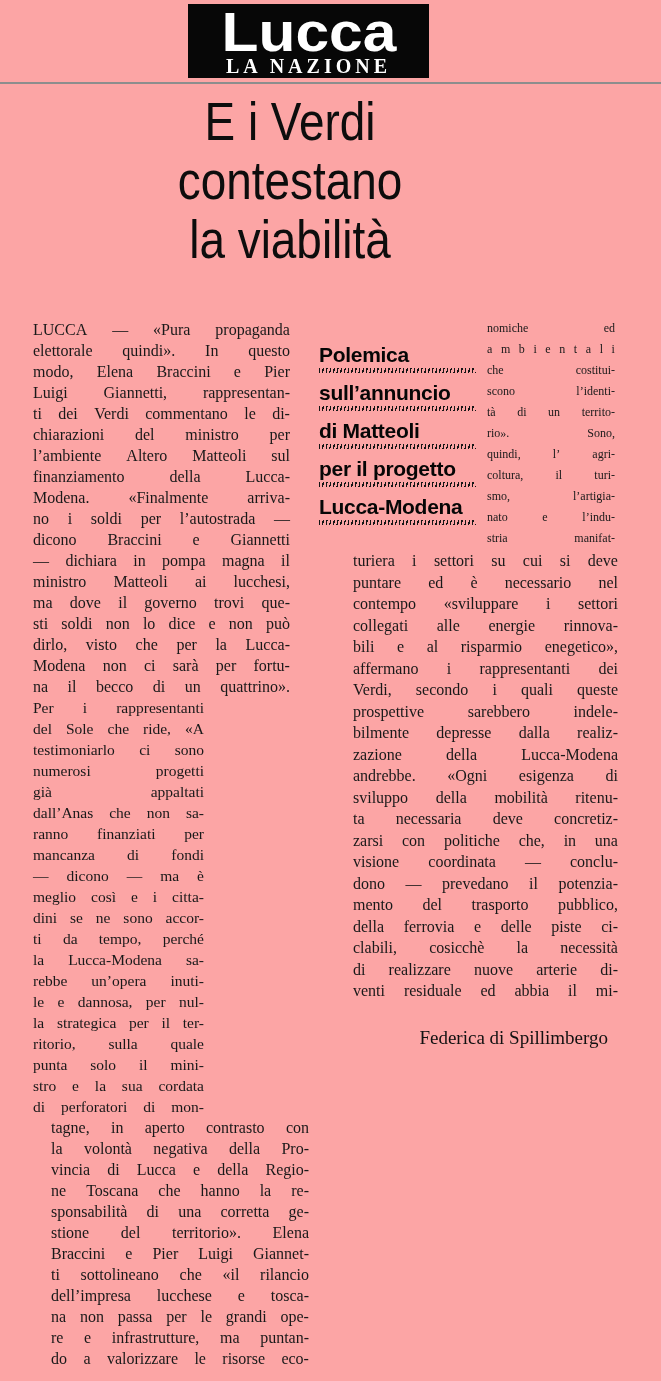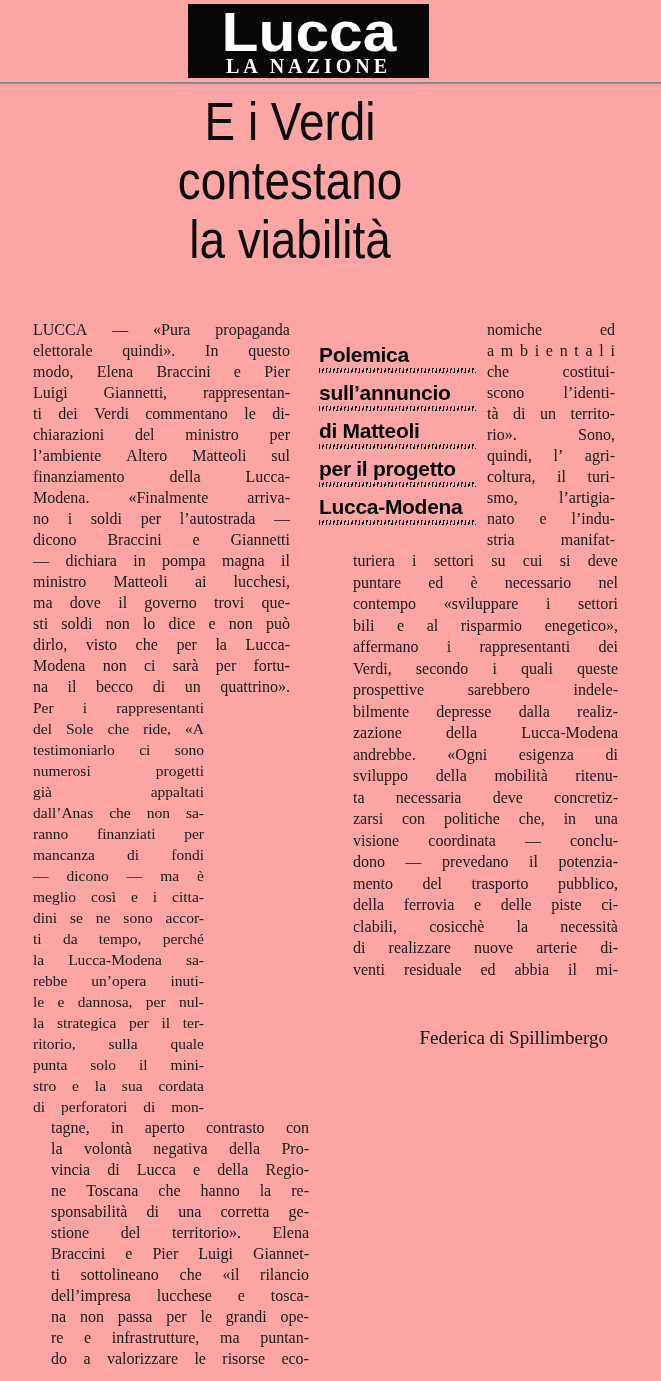--- a/index.html
+++ b/index.html
@@ -20,21 +20,21 @@
             font-family:"Liberation Sans",sans-serif;font-weight:400;font-size:54px;line-height:59px;
             color:#0d0d0d;transform:scaleX(0.85);transform-origin:50% 0;}
 
   
   .col{position:absolute;font-size:16px;}
   .col .line{display:flex;justify-content:space-between;height:21px;white-space:nowrap;}
   .col .line.plain{display:block;}
   .col-a{left:33px;top:321px;width:257px;}
   .col-b{left:33px;top:699px;width:171px;font-size:15.5px;}
   .col-c{left:51px;top:1119px;width:258px;}
-  .col-d{left:487px;top:321px;width:128px;font-size:16px;text-align:center;}
+  .col-d{left:487px;top:321px;width:128px;font-size:12px;text-align:center;}
   .col-e{left:353px;top:552px;width:265px;}
   .col-e .line{height:21.5px;gap:8px;}
 
   .byline{position:absolute;left:353px;top:1027px;width:265px;text-align:right;padding-right:10px;
           box-sizing:border-box;font-weight:normal;font-size:19px;color:#111111;}
 
   
   .pullquote{position:absolute;left:319px;top:345px;width:157px;}
   .pq-label{font-family:"Liberation Sans",sans-serif;font-weight:bold;font-size:21px;line-height:20px;
             letter-spacing:-0.3px;color:#060606;margin-bottom:3px;white-space:nowrap;}
@@ -465,20 +465,26 @@
         <span>ed</span>
         <span>è</span>
         <span>necessario</span>
         <span>nel</span>
       </div>
       <div class="line">
         <span>contempo</span>
         <span>«sviluppare</span>
         <span>i</span>
         <span>settori</span>
+      </div>
+      <div class="line">
+        <span>collegati</span>
+        <span>alle</span>
+        <span>energie</span>
+        <span>rinnova-</span>
       </div>
       <div class="line">
         <span>bili</span>
         <span>e</span>
         <span>al</span>
         <span>risparmio</span>
         <span>enegetico»,</span>
       </div>
       <div class="line">
         <span>affermano</span>

